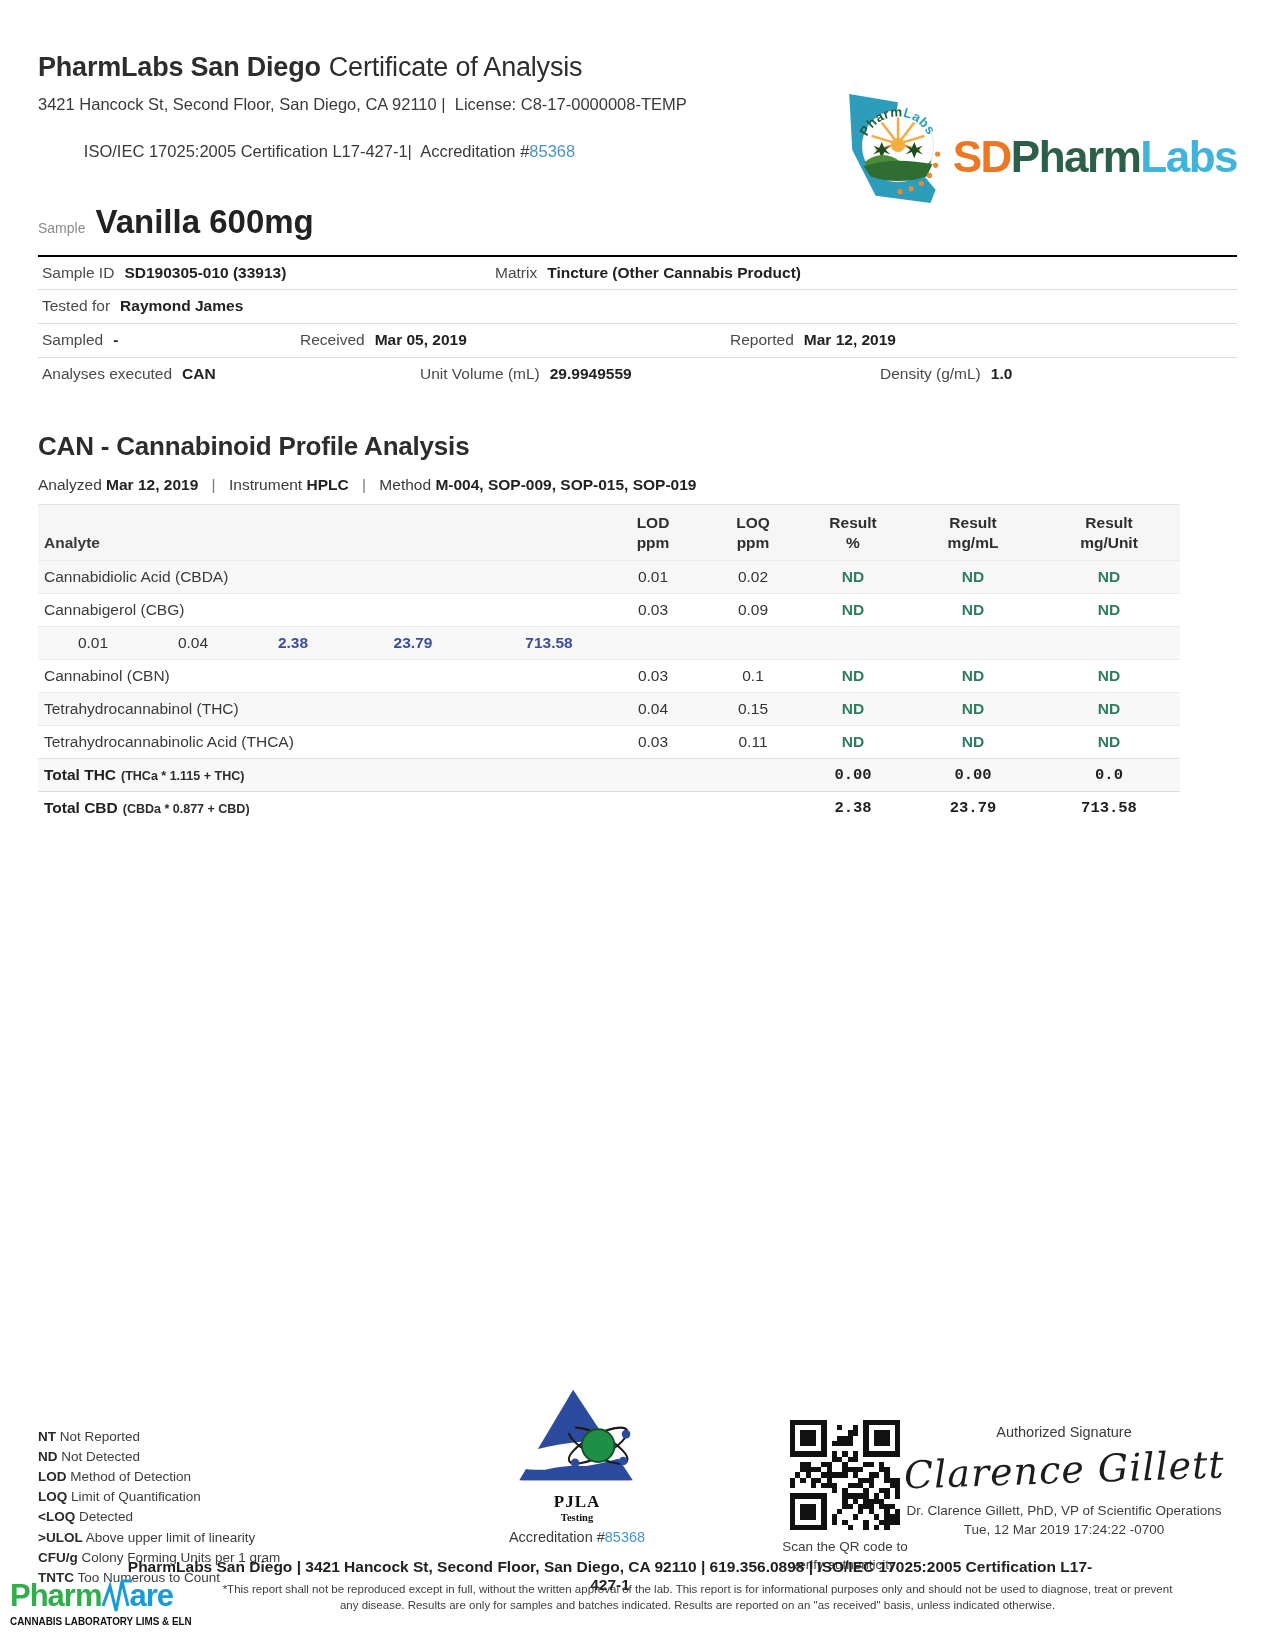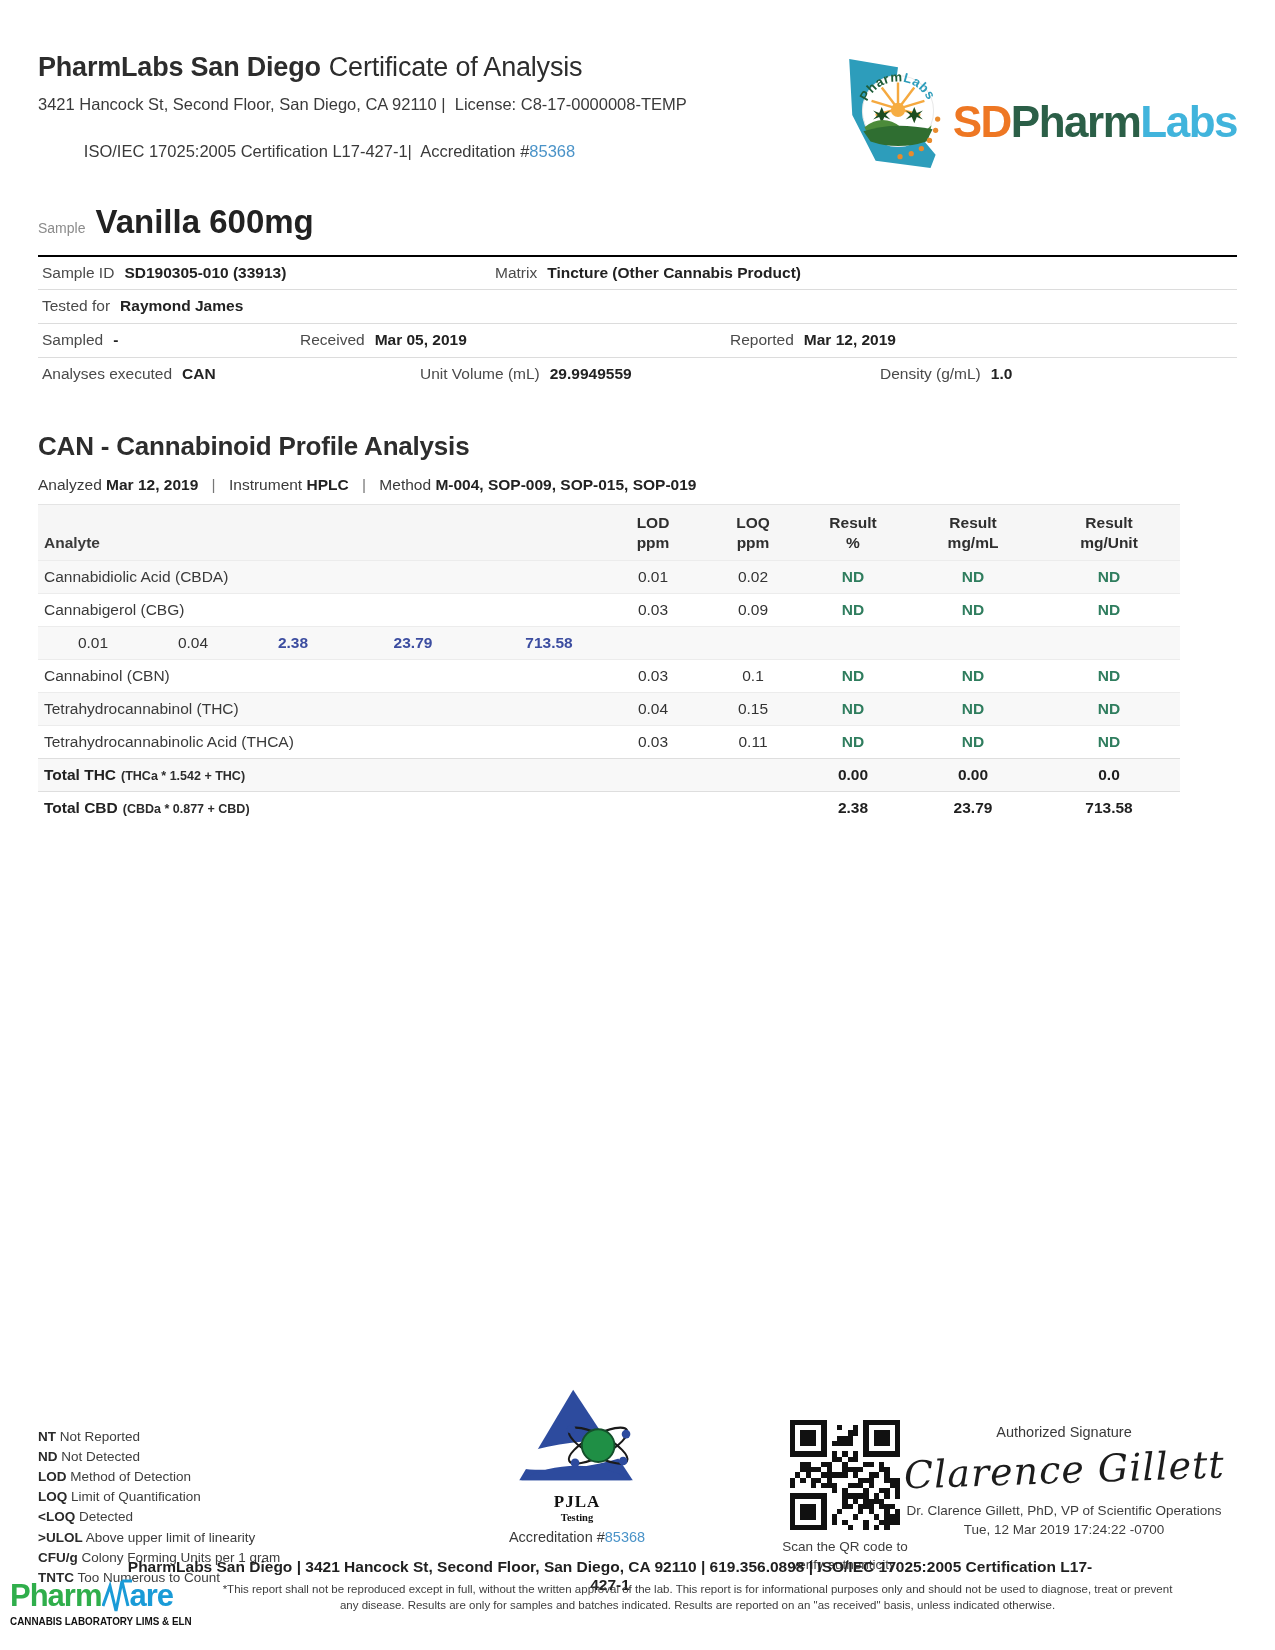--- a/index.html
+++ b/index.html
@@ -1,21 +1,21 @@
 <!DOCTYPE html>
 <html><head>
 <meta charset="utf-8">
 <style>
   * { box-sizing: border-box; margin: 0; padding: 0; }
   body { background:#ffffff; font-family:"Liberation Sans", sans-serif; color:#2e2e2e; }
   .page { position:relative; width:1275px; height:1650px; background:#fff; overflow:hidden; margin:0 auto; }
   .content { padding:52px 38px 0 38px; }
 
   
-  .header-flex { display:flex; justify-content:space-between; align-items:flex-start; }
+  .header-flex { display:flex; justify-content:space-between; align-items:center; }
   .doc-title { font-size:27px; color:#2d2d2d; letter-spacing:-0.2px; }
   .doc-title .t-bold { font-weight:700; }
   .doc-title .t-reg { font-weight:400; margin-left:8px; }
   .addr { margin-top:10px; font-size:16.5px; line-height:1.42; color:#3a3a3a; white-space:pre-wrap; }
   .link-blue { color:#4a93c8; cursor:pointer; }
   .sample-line { margin-top:16px; display:flex; align-items:baseline; gap:10px; }
   .sample-label { font-size:14px; color:#8b8b8b; }
   .sample-name { font-size:33px; font-weight:700; color:#222; }
 
   .brand { display:flex; align-items:center; margin-top:4px; }
@@ -49,21 +49,21 @@
   .cq { flex:0 0 90px;  text-align:center; }
   .cp { flex:0 0 110px; text-align:center; }
   .cm { flex:0 0 130px; text-align:center; }
   .cu { flex:0 0 142px; text-align:center; }
   .num { color:#333; }
   .aformula { font-size:12.5px; font-weight:700; margin-left:5px; color:#2c2c2c; }
   .r-nd .res { color:#2f7d5e; font-weight:600; }
   .r-val .res { color:#3c4da0; font-weight:600; }
   .r-total { border-top:1px solid #dedede; }
   .r-total .aname { font-weight:700; color:#222; }
-  .r-total .res { color:#1f1f1f; font-weight:700; }
+  .r-total .res { color:#1f1f1f; font-weight:700;font-family:Liberation Mono, monospace; }
 
   
   .legend { position:absolute; left:38px; top:1427px; font-size:13.5px; line-height:1.49; color:#3d3d3d; }
   .legend b { color:#2a2a2a; }
 
   .pjla { position:absolute; left:492px; top:1386px; width:170px; text-align:center; }
   .pjla-name { font-family:"Liberation Serif", serif; font-weight:700; font-size:17px; color:#111; margin-top:2px; letter-spacing:1px; }
   .pjla-sub { font-family:"Liberation Serif", serif; font-weight:700; font-size:10.5px; color:#111; }
   .pjla-accr { margin-top:6px; font-size:14.5px; color:#3a3a3a; }
 
@@ -276,21 +276,21 @@
       </div>
       <div class="trow r-nd">
         <div class="c ca"><span class="aname">Tetrahydrocannabinolic Acid (THCA)</span></div>
         <div class="c cl num">0.03</div>
         <div class="c cq num">0.11</div>
         <div class="c cp res">ND</div>
         <div class="c cm res">ND</div>
         <div class="c cu res">ND</div>
       </div>
       <div class="trow r-total">
-        <div class="c ca"><span class="aname">Total THC</span><span class="aformula">(THCa * 1.542 + THC)</span></div>
+        <div class="c ca"><span class="aname">Total THC</span><span class="aformula">(THCa * 1.115 + THC)</span></div>
         <div class="c cl num"></div>
         <div class="c cq num"></div>
         <div class="c cp res">0.00</div>
         <div class="c cm res">0.00</div>
         <div class="c cu res">0.0</div>
       </div>
       <div class="trow r-total">
         <div class="c ca"><span class="aname">Total CBD</span><span class="aformula">(CBDa * 0.877 + CBD)</span></div>
         <div class="c cl num"></div>
         <div class="c cq num"></div>

